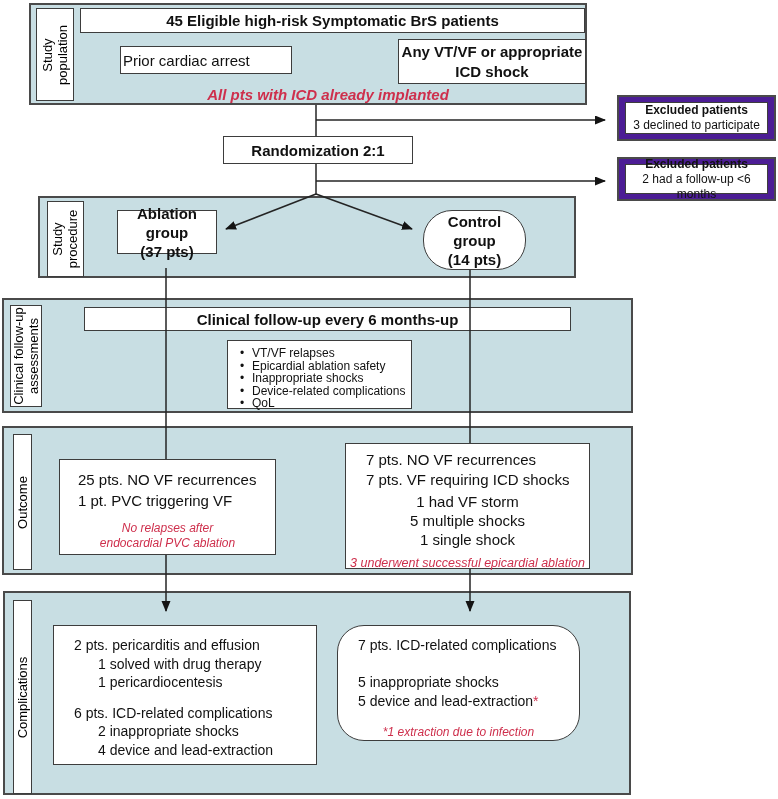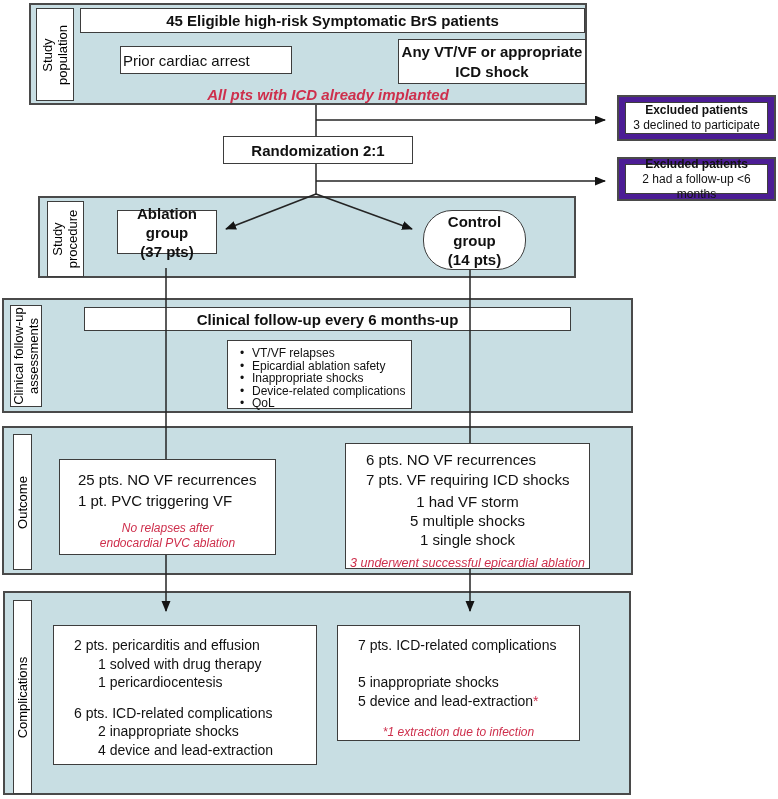--- a/index.html
+++ b/index.html
@@ -161,21 +161,21 @@
     <div class="wbox out-lines ztop" style="left:55px;top:31px;width:217px;height:96px;padding:9px 0 0 18px;">
       <div>25 pts. NO VF recurrences</div>
       <div>1 pt. PVC triggering VF</div>
       <div class="red italic note-sm" style="margin-top:10px;text-align:center;padding-right:18px;">
         <div>No relapses after</div>
         <div>endocardial PVC ablation</div>
       </div>
     </div>
     <div class="wbox ztop" style="left:341px;top:15px;width:245px;height:126px;padding:6px 0 0 0;font-size:15px;">
       <div style="padding-left:20px;line-height:20px;">
-        <div>6 pts. NO VF recurrences</div>
+        <div>7 pts. NO VF recurrences</div>
         <div>7 pts. VF requiring ICD shocks</div>
       </div>
       <div style="text-align:center;line-height:19px;margin-top:2px;">
         <div>1 had VF storm</div>
         <div>5 multiple shocks</div>
         <div>1 single shock</div>
       </div>
       <div class="red italic" style="margin-top:7px;text-align:center;font-size:12.5px;">
         <span>3 underwent successful epicardial ablation</span>
       </div>
@@ -190,21 +190,21 @@
     </div>
     <div class="wbox comp-lines ztop" style="left:48px;top:32px;width:264px;height:140px;padding:10px 0 0 20px;">
       <div>2 pts. pericarditis and effusion</div>
       <div class="indent">1 solved with drug therapy</div>
       <div class="indent">1 pericardiocentesis</div>
       <div class="gap12"></div>
       <div>6 pts. ICD-related complications</div>
       <div class="indent">2 inappropriate shocks</div>
       <div class="indent">4 device and lead-extraction</div>
     </div>
-    <div class="wbox ztop" style="left:332px;top:32px;width:243px;height:116px;padding:10px 0 0 20px;font-size:14px;line-height:19px;">
+    <div class="wbox ztop" style="left:332px;top:32px;width:243px;height:116px;padding:10px 0 0 20px;font-size:14px;line-height:19px;border-radius:27px;">
       <div>7 pts. ICD-related complications</div>
       <div class="gap18"></div>
       <div>5 inappropriate shocks</div>
       <div>
         <span>5 device and lead-extraction</span><span class="red">*</span>
       </div>
       <div class="red italic note-sm" style="margin-top:14px;text-align:center;padding-right:20px;">
         <span>*1 extraction due to infection</span>
       </div>
     </div>

